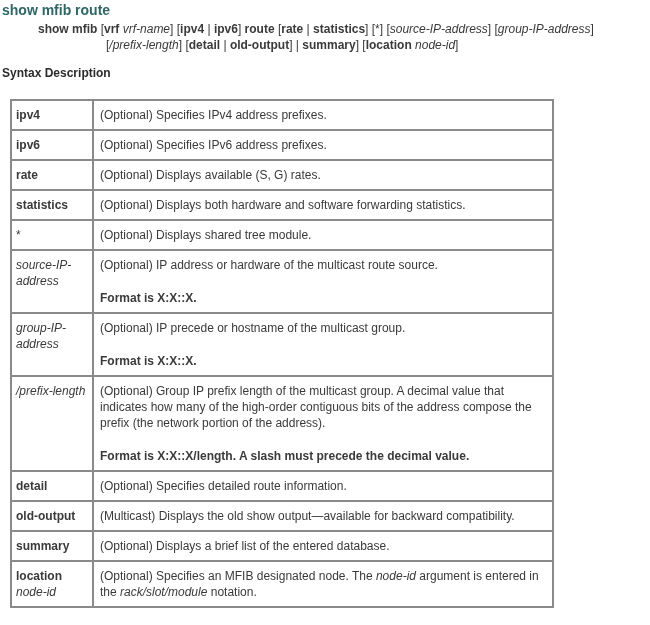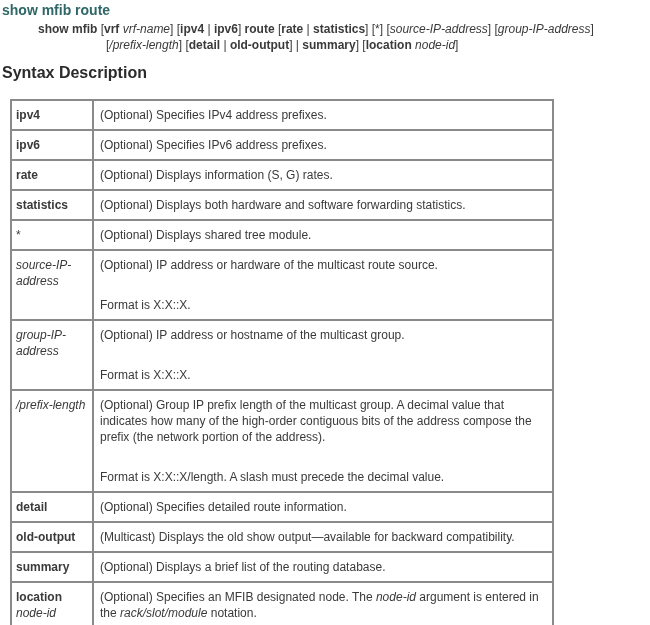--- a/index.html
+++ b/index.html
@@ -11,35 +11,35 @@
   .b { font-weight:bold; }
   .i { font-style:italic; }
   h1.page-title {
     font-size:14px; line-height:16px; font-weight:bold;
     color:#2f6666; margin:2px 0 3px 2px;
   }
   .intro { margin:0 0 0 12px; width:636px; }
   .syntax { margin:2px 0 0 38px; }
   .syntax .line2 { margin-left:20px;padding-left:48px; }
   h2.syn-desc {
-    font-size:16px; line-height:16px; font-weight:bold;
+    font-size:12px; line-height:16px; font-weight:bold;
     color:#2b2b2b; margin:12px 0 0 2px;
   }
   table.syntax-table {
     border-collapse:collapse; table-layout:fixed;
     margin:18px 0 0 10px; width:544px;
   }
   table.syntax-table td {
     border:2px solid #8a8a8a; vertical-align:top;
     font-size:12px; line-height:16px; color:#3a3a3a;
   }
   td.key { width:74px; padding:6px 2px 6px 4px; }
   td.desc { padding:6px 8px 6px 6px; }
   p.cp { margin:0; }
-  p.cp + p.cp { margin-top:24px; }
+  p.cp + p.cp { margin-top:17px;font-weight:bold; }
 </style>
 </head>
 <body>
 
 <div>
 
   <h1 class="page-title">show mfib route</h1>
 
 
   <div class="syntax">
@@ -59,21 +59,21 @@
       </tr>
       <tr>
         <td class="key"><span class="b">ipv6</span></td>
         <td class="desc">
             <p class="cp"><span>(Optional) Specifies IPv6 address prefixes.</span></p>
           </td>
       </tr>
       <tr>
         <td class="key"><span class="b">rate</span></td>
         <td class="desc">
-            <p class="cp"><span>(Optional) Displays information (S, G) rates.</span></p>
+            <p class="cp"><span>(Optional) Displays available (S, G) rates.</span></p>
           </td>
       </tr>
       <tr>
         <td class="key"><span class="b">statistics</span></td>
         <td class="desc">
             <p class="cp"><span>(Optional) Displays both hardware and software forwarding statistics.</span></p>
           </td>
       </tr>
       <tr>
         <td class="key"><span>*</span></td>
@@ -84,21 +84,21 @@
       <tr>
         <td class="key"><span class="i">source-IP-address</span></td>
         <td class="desc">
             <p class="cp"><span>(Optional) IP address or hardware of the multicast route source.</span></p>
             <p class="cp"><span>Format is X:X::X.</span></p>
           </td>
       </tr>
       <tr>
         <td class="key"><span class="i">group-IP-address</span></td>
         <td class="desc">
-            <p class="cp"><span>(Optional) IP address or hostname of the multicast group.</span></p>
+            <p class="cp"><span>(Optional) IP precede or hostname of the multicast group.</span></p>
             <p class="cp"><span>Format is X:X::X.</span></p>
           </td>
       </tr>
       <tr>
         <td class="key"><span class="i">/prefix-length</span></td>
         <td class="desc">
             <p class="cp"><span>(Optional) Group IP prefix length of the multicast group. A decimal value that indicates how many of the high-order contiguous bits of the address compose the prefix (the network portion of the address).</span></p>
             <p class="cp"><span>Format is X:X::X/length. A slash must precede the decimal value.</span></p>
           </td>
       </tr>
@@ -110,21 +110,21 @@
       </tr>
       <tr>
         <td class="key"><span class="b">old-output</span></td>
         <td class="desc">
             <p class="cp"><span>(Multicast) Displays the old show output—available for backward compatibility.</span></p>
           </td>
       </tr>
       <tr>
         <td class="key"><span class="b">summary</span></td>
         <td class="desc">
-            <p class="cp"><span>(Optional) Displays a brief list of the routing database.</span></p>
+            <p class="cp"><span>(Optional) Displays a brief list of the entered database.</span></p>
           </td>
       </tr>
       <tr>
         <td class="key"><span class="b">location</span><span> </span><span class="i">node-id</span></td>
         <td class="desc">
             <p class="cp"><span>(Optional) Specifies an MFIB designated node. The </span><span class="i">node-id</span><span> argument is entered in the </span><span class="i">rack/slot/module</span><span> notation.</span></p>
           </td>
       </tr>
     </tbody>
   </table>

